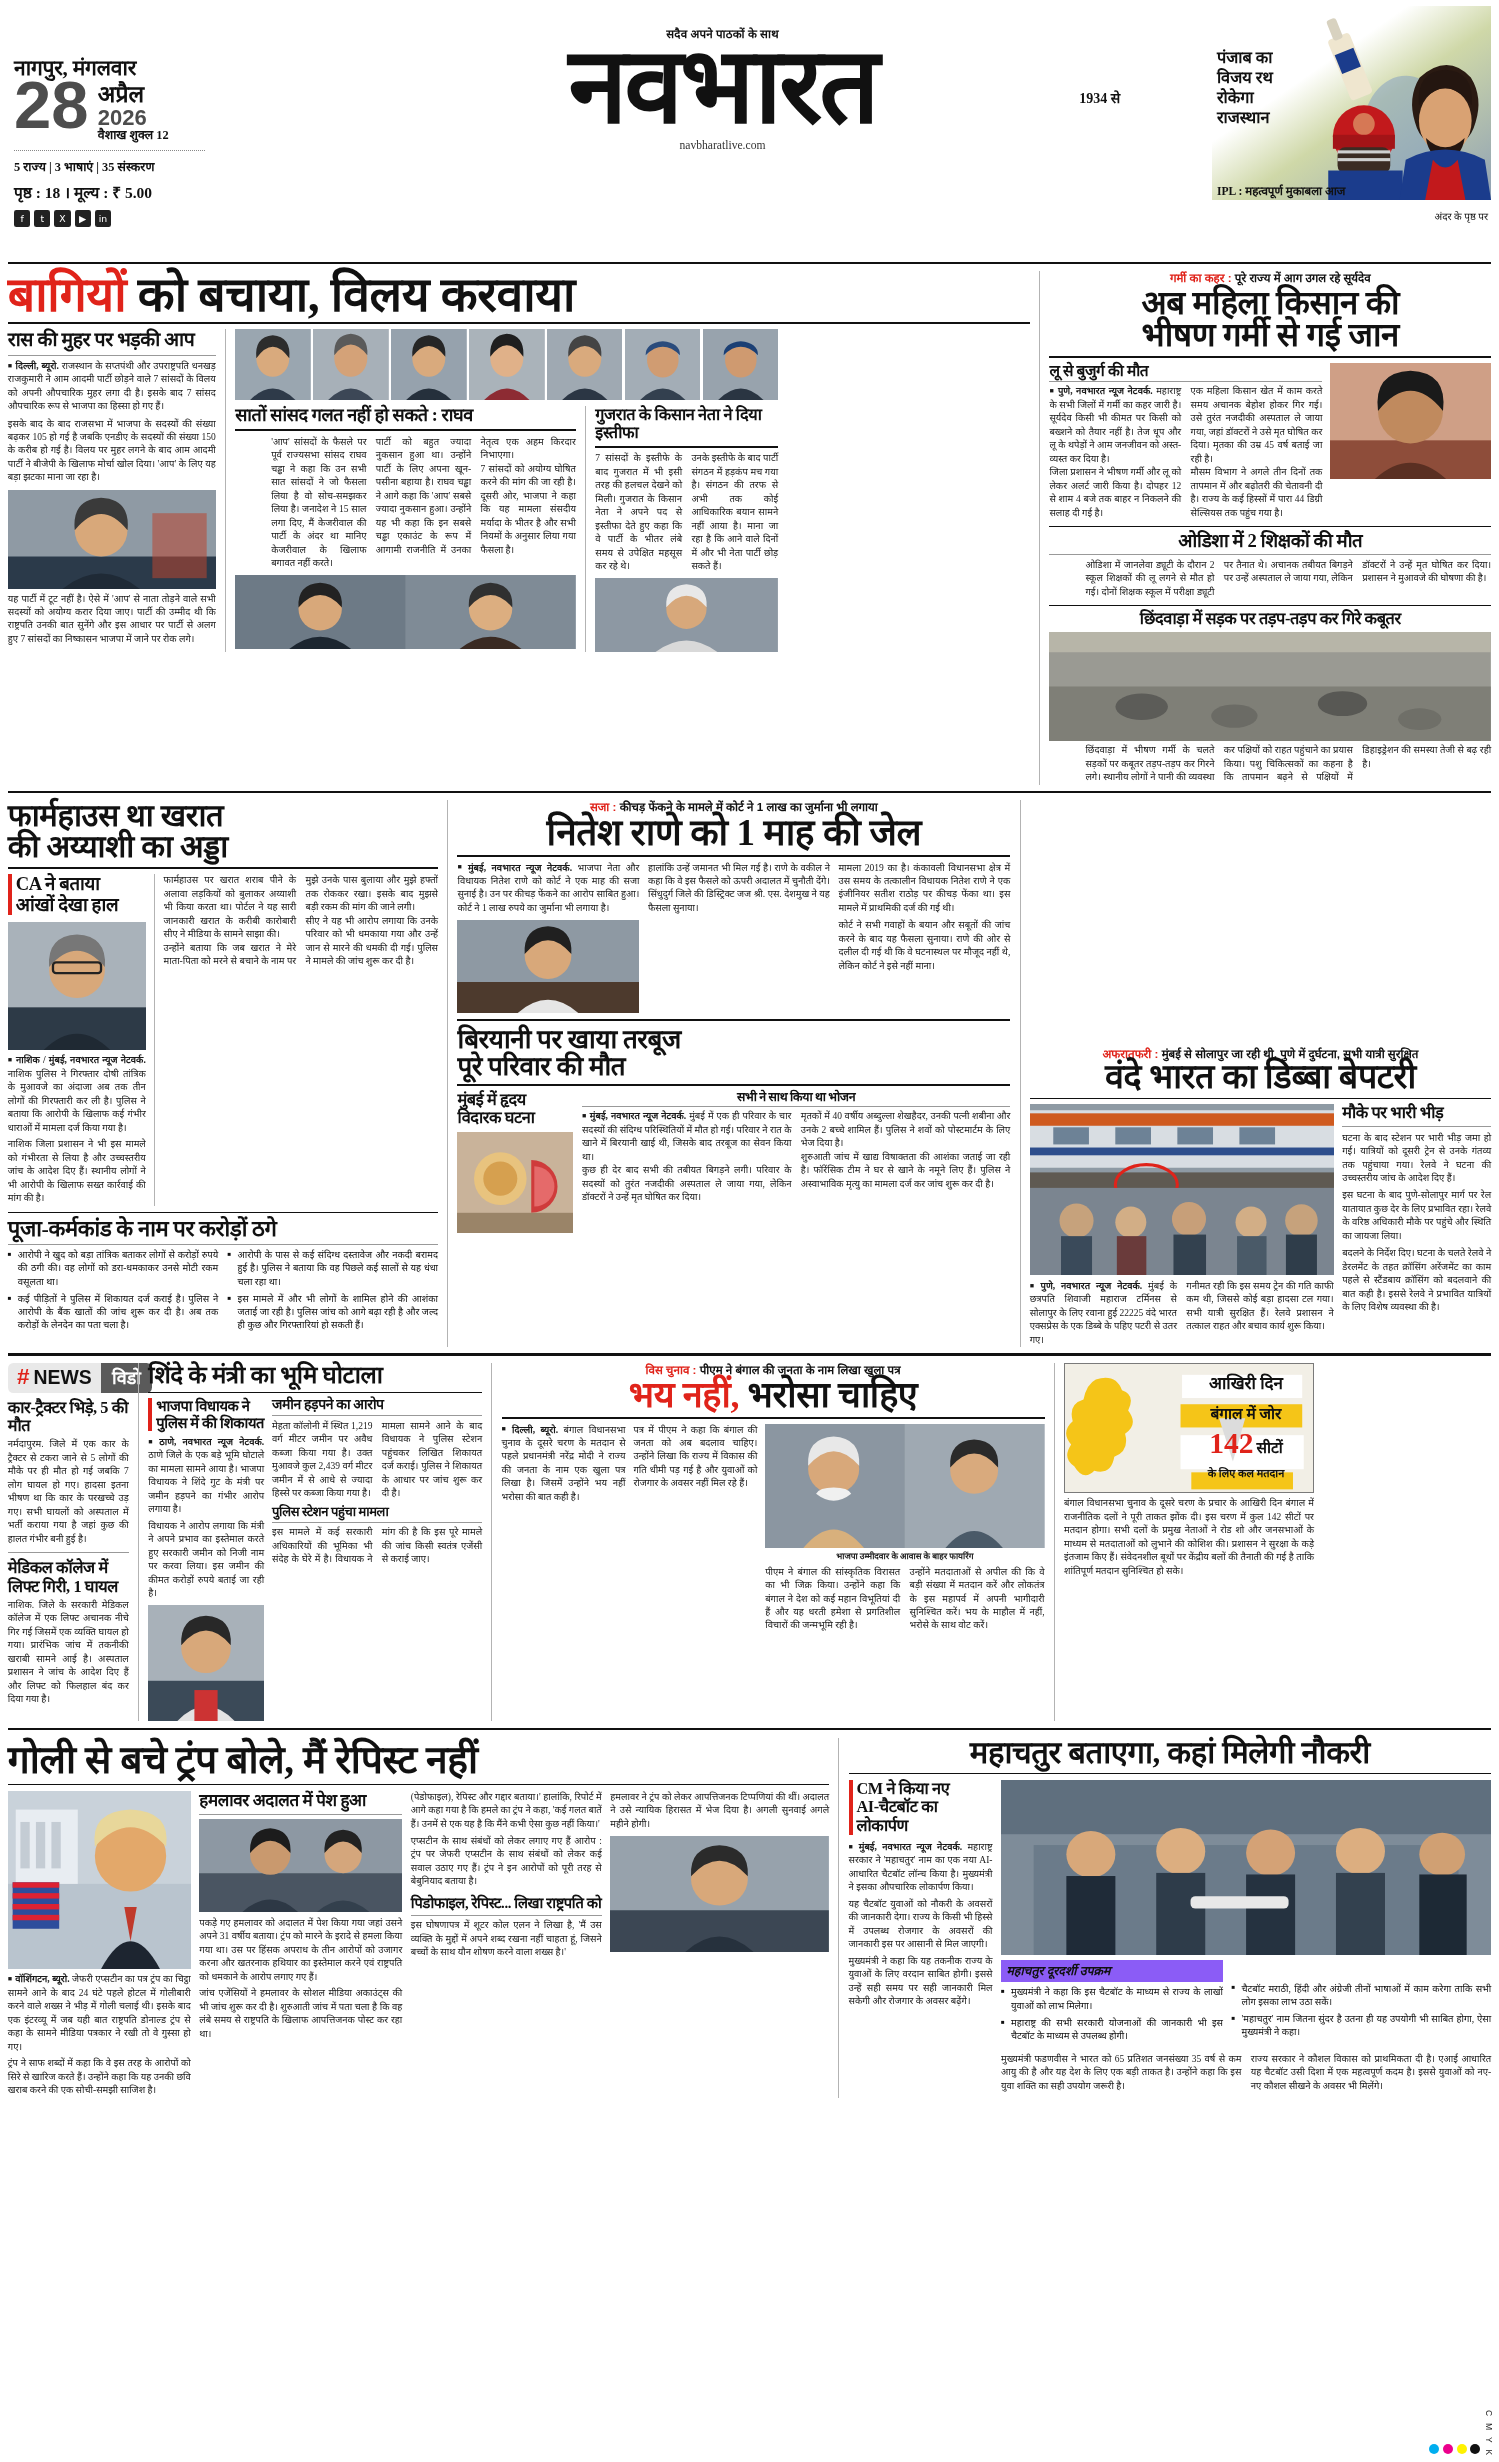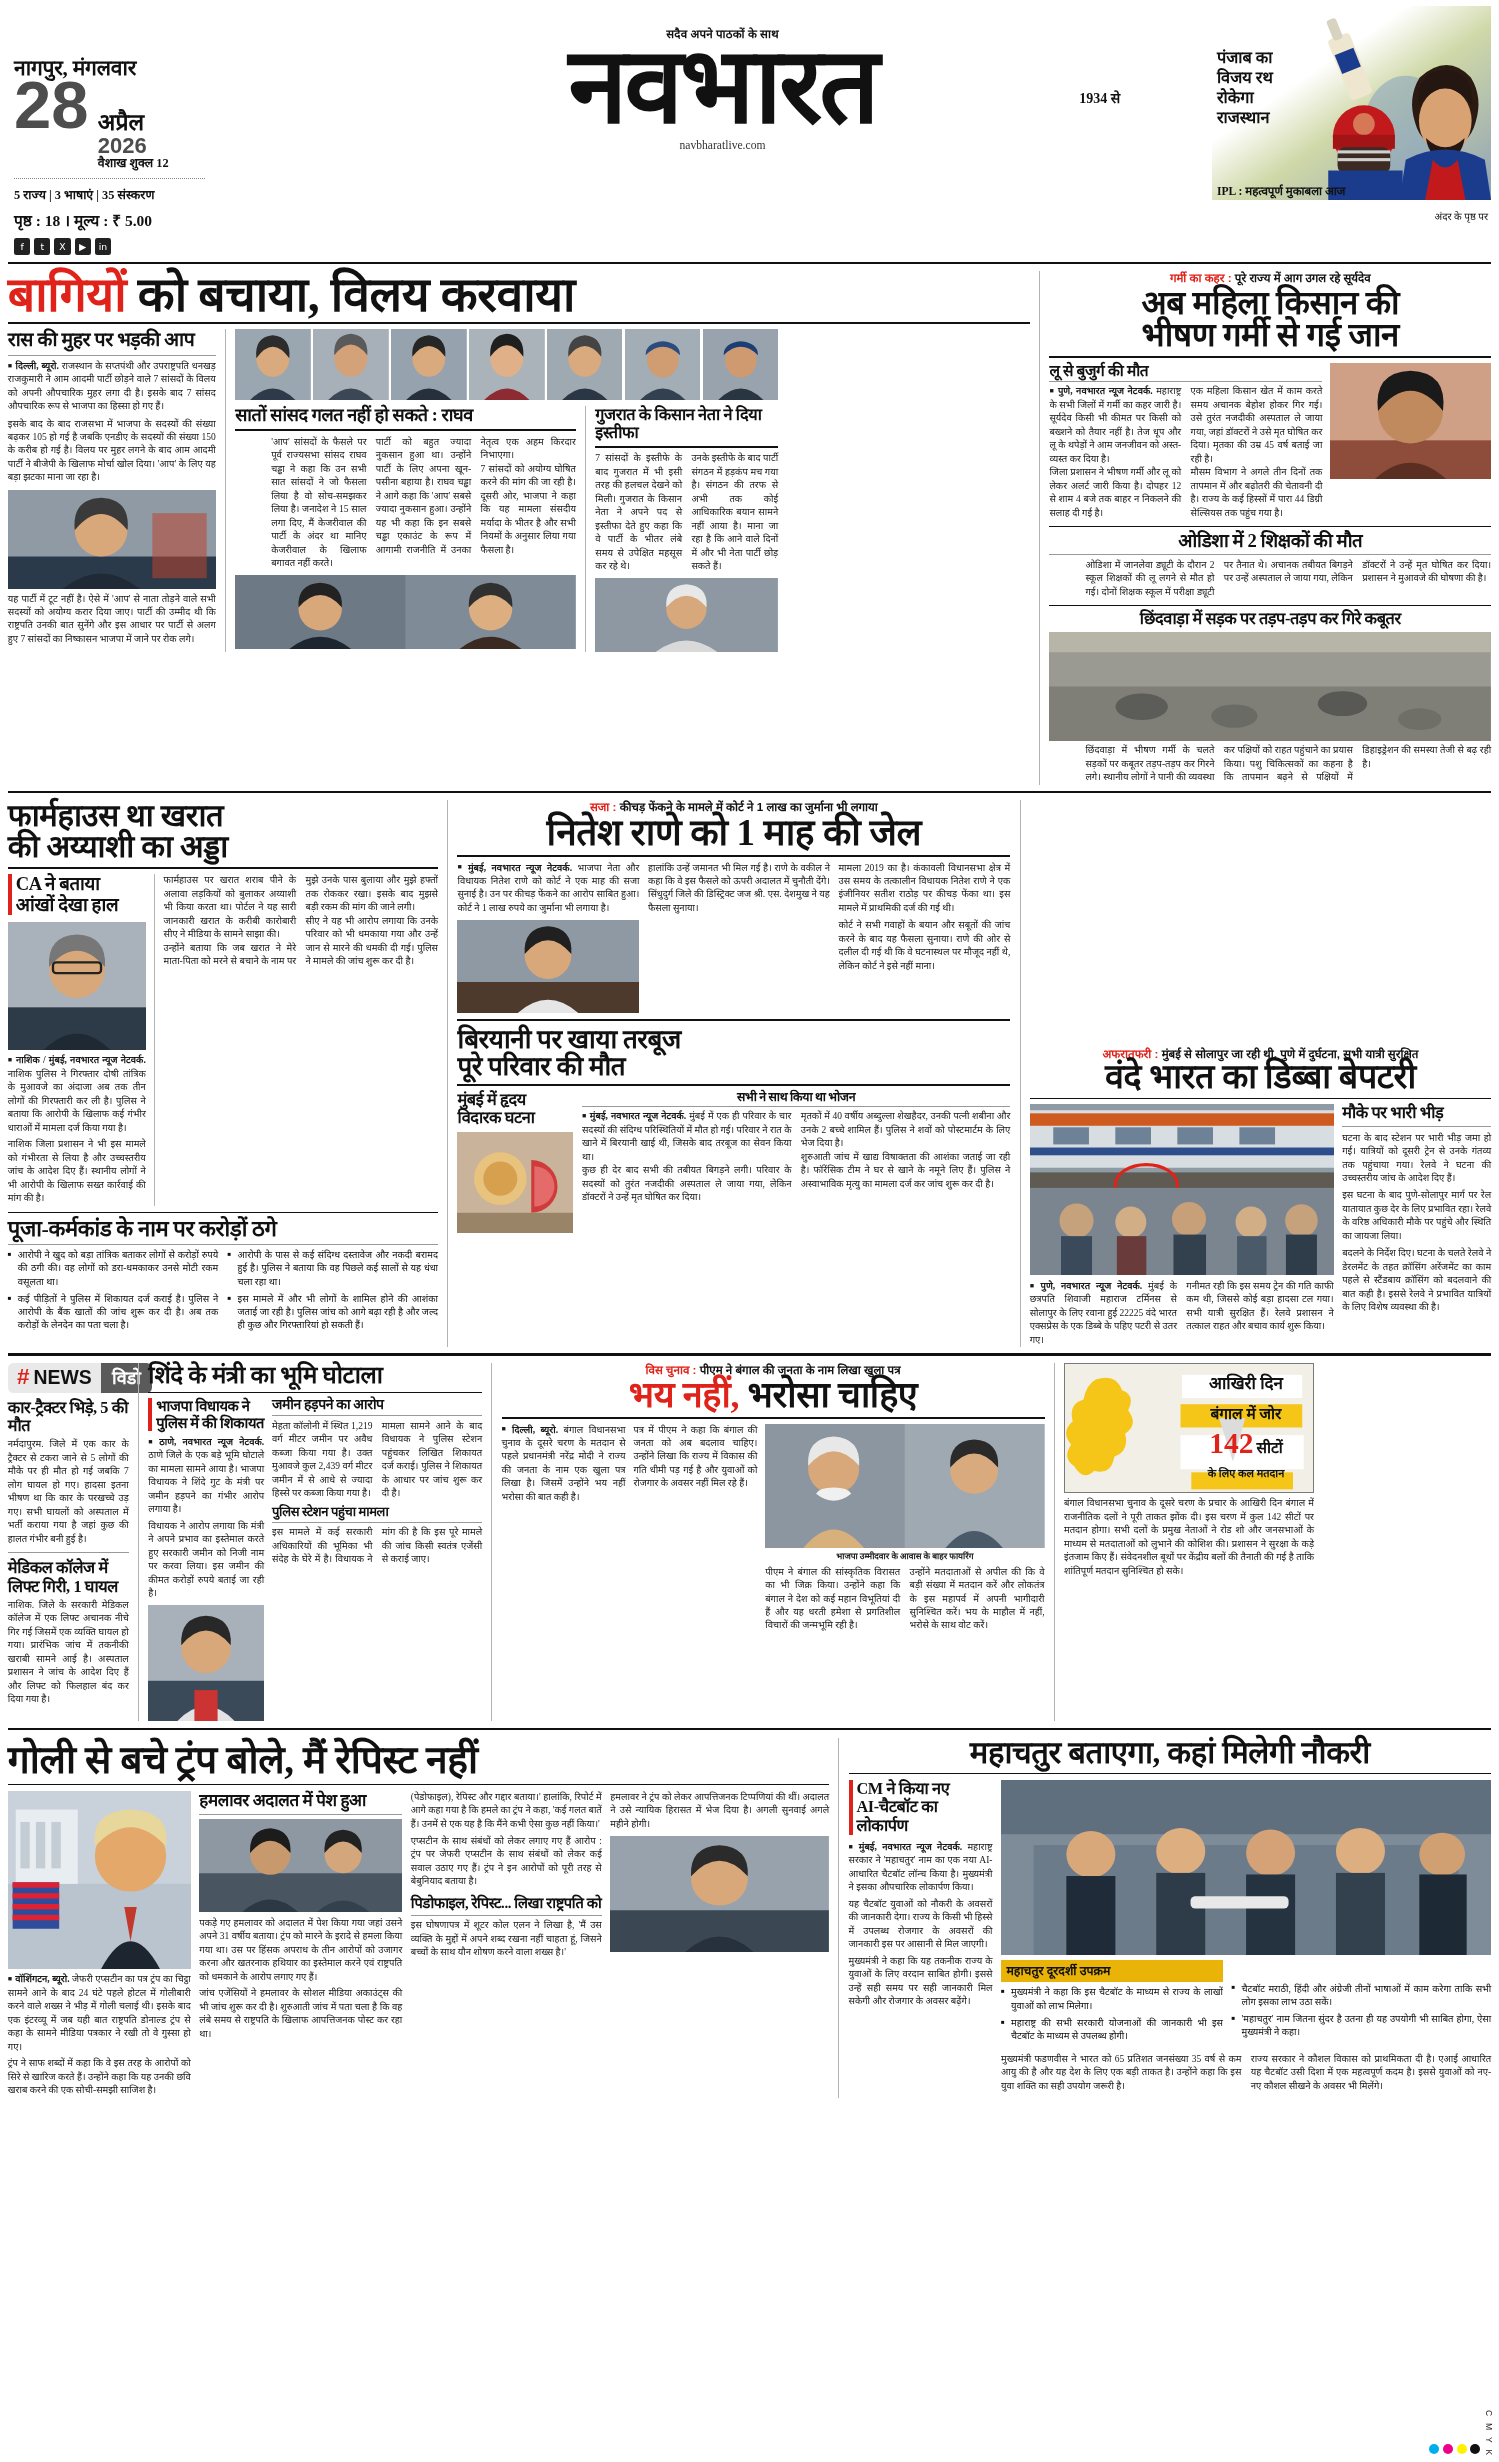--- a/index.html
+++ b/index.html
@@ -40,21 +40,21 @@
   .cap { font-size:8.5px; line-height:1.3; color:#222; }
 
   
   .masthead { display:flex; align-items:flex-start; height:256px; position:relative; }
   .mh-left { width:225px; padding-top:47px; padding-left:6.2px; }
   .mh-city { font-size:21px; font-weight:bold; font-family:"Liberation Serif",serif; letter-spacing:-0.2px;}
   .mh-daterow { display:flex; align-items:flex-start; margin-top:-3.1px; }
   .mh-day { font-size:67px; font-weight:bold; color:#4d4d4d; line-height:0.82;
             font-family:"Liberation Sans",sans-serif; }
   .mh-dcol { margin-left:9.3px; padding-top:4.7px; }
-  .mh-month { font-size:23px; font-weight:bold; line-height:1;margin-top:28px; }
+  .mh-month { font-size:23px; font-weight:bold; line-height:1; }
   .mh-year { font-size:22px; font-weight:bold; color:#4d4d4d; line-height:1.05;
              font-family:"Liberation Sans",sans-serif; }
   .mh-tithi { font-size:12.4px; font-weight:bold; line-height:1.1; }
   .mh-sep { border-top:1.6px dotted #888; margin:7.8px 3.1px 6.2px 0; width:191px; }
   .mh-stats { font-size:12.4px; font-weight:bold; letter-spacing:0; }
   .mh-price { font-size:15.5px; font-weight:bold; margin-top:6.2px; }
   .mh-social { display:flex; gap:3.9px; margin-top:7.8px; }
   .sicon { width:16.3px; height:16.3px; border-radius:2.3px; background:#222; color:#fff;
            font-size:9.3px; display:flex; align-items:center; justify-content:center;
            font-family:"DejaVu Sans", sans-serif; }
@@ -90,21 +90,21 @@
           display:flex; align-items:center; }
 
   .bullets li { font-size:9.5px; line-height:1.4; margin-bottom:3.9px; list-style:none;
                 padding-left:10px; position:relative; text-align:justify; }
   .bullets li::before { content:"\25A0"; position:absolute; left:0; top:0.8px; font-size:6.2px; color:#111; }
 
   .cmyk { position:absolute; right:4.7px; bottom:4.7px; font-size:8.5px; letter-spacing:2.3px;
           writing-mode:vertical-rl; color:#222; font-family:"Liberation Sans",sans-serif;}
   .dots { position:absolute; right:18.6px; bottom:7.8px; display:flex; gap:3.9px; }
   .dots span { width:10px; height:10px; border-radius:50%; display:block; }
-  .grayhead { background:#eab308; font-weight:bold; font-size:12.4px; padding:2.3px 5.4px; }
+  .grayhead { background:#8b5cf6; font-weight:bold; font-size:12.4px; padding:2.3px 5.4px;font-style:italic; }
 </style>
 </head>
 <body>
 
 <div class="page">
 
   <div class="masthead">
 
     <div class="mh-left">
       <div class="mh-city">नागपुर, मंगलवार</div>

